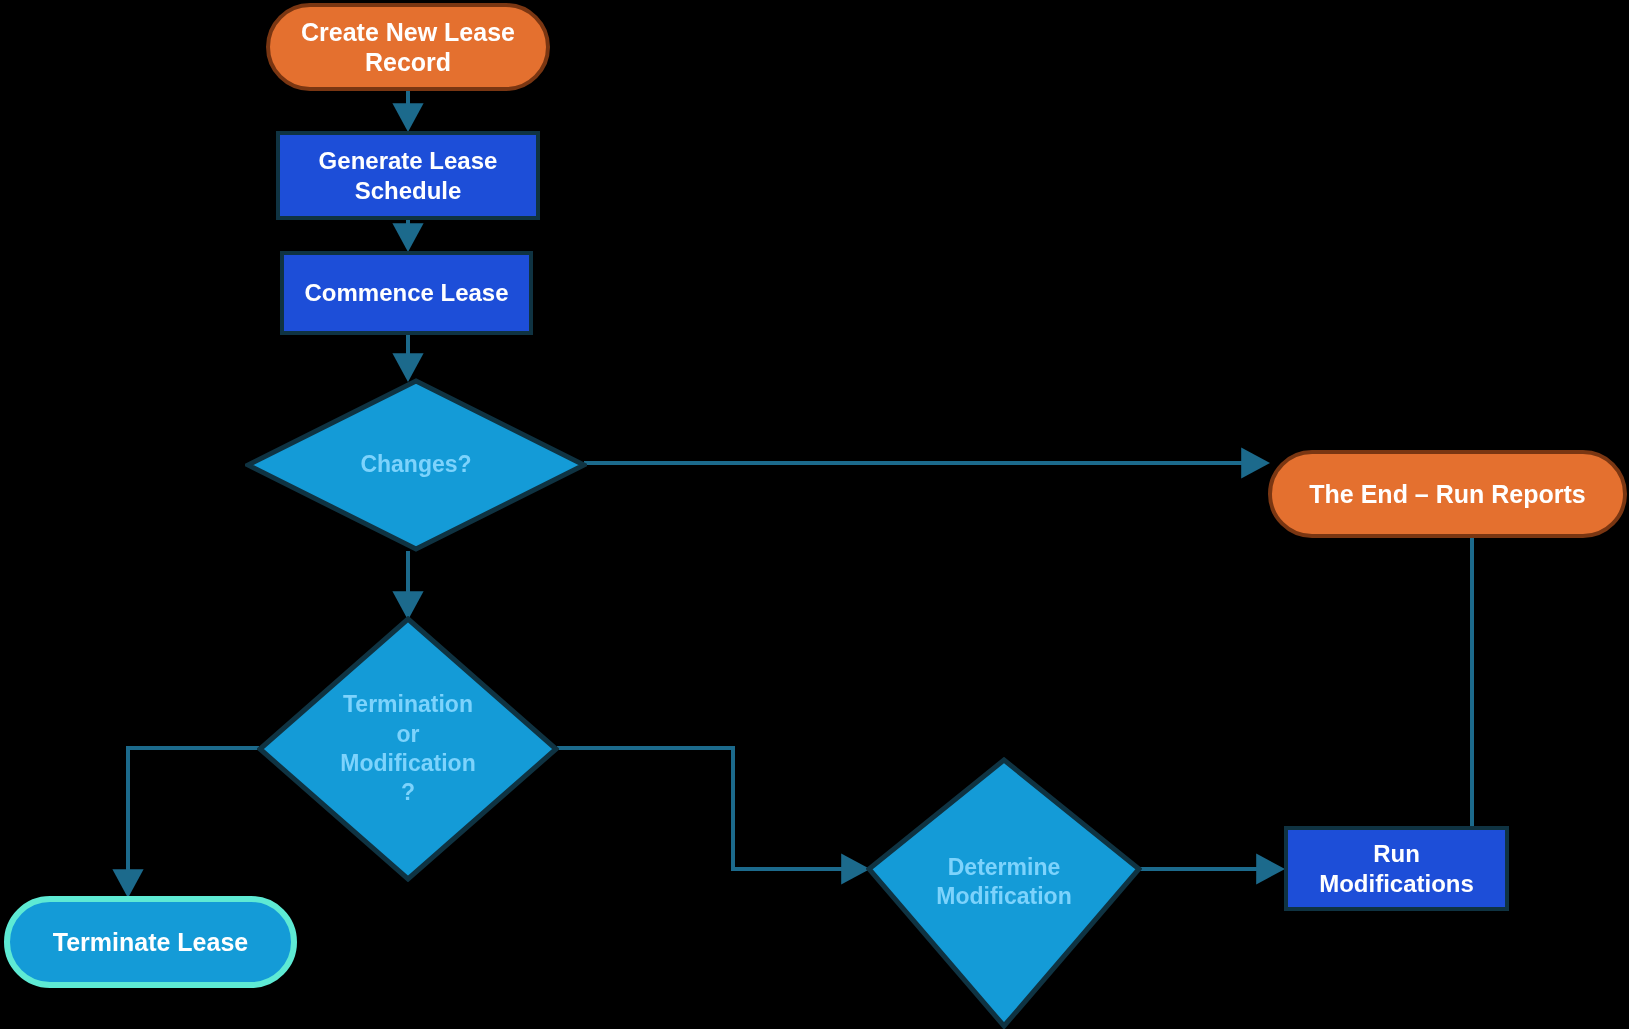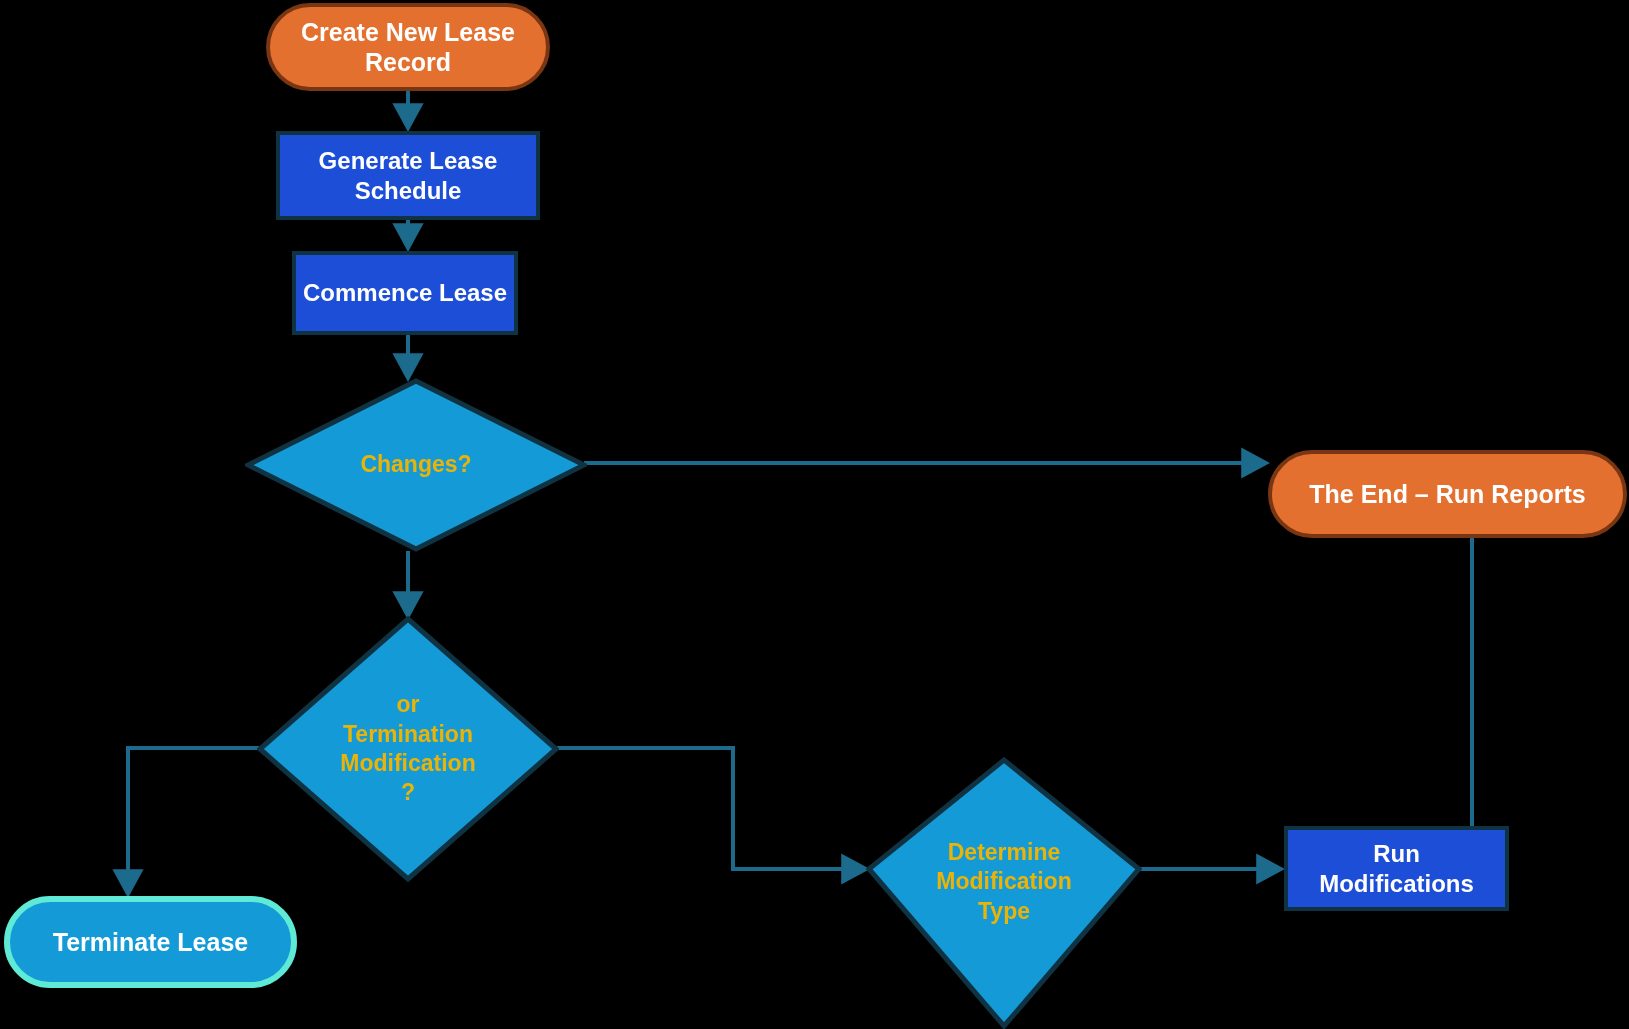--- a/index.html
+++ b/index.html
@@ -62,21 +62,21 @@
     height: 100%;
     display: block;
   }
   .diamond .dlabel {
     position: absolute;
     inset: 0;
     display: flex;
     align-items: center;
     justify-content: center;
     text-align: center;
-    color: #eab308;
+    color: #7dd3fc;
     font-weight: bold;
     font-size: 23px;
     line-height: 1.28;
     pointer-events: none;
   }
   .conn {
     position: absolute;
     left: 0;
     top: 0;
     width: 1629px;
@@ -119,58 +119,57 @@
   </svg>
 
   <div class="node pill-orange" style="left:266px; top:3px; width:284px; height:88px;">
     <span class="label">Create New Lease Record</span>
   </div>
 
   <div class="node box-blue" style="left:276px; top:131px; width:264px; height:89px;">
     <span class="label">Generate Lease Schedule</span>
   </div>
 
-  <div class="node box-blue" style="left:292px; top:251px; width:226px; height:84px;">
+  <div class="node box-blue" style="left:280px; top:251px; width:253px; height:84px;">
     <span class="label">Commence  Lease</span>
   </div>
 
   <div class="diamond" style="left:245px; top:378px; width:342px; height:174px;">
     <svg viewBox="0 0 342 174" preserveAspectRatio="none" xmlns="http://www.w3.org/2000/svg">
       <polygon points="171,3 339,87 171,171 3,87" fill="#149BD7" stroke="#0F3342" stroke-width="5"></polygon>
     </svg>
     <div class="dlabel">Changes?</div>
   </div>
 
   <div class="diamond" style="left:257px; top:616px; width:302px; height:266px;">
     <svg viewBox="0 0 302 266" preserveAspectRatio="none" xmlns="http://www.w3.org/2000/svg">
       <polygon points="151,3 299,133 151,263 3,133" fill="#149BD7" stroke="#0F3342" stroke-width="5"></polygon>
     </svg>
     <div class="dlabel">
         <div style="width: 100%;">
+          <div>Termination</div>
           <div>or</div>
-          <div>Termination</div>
           <div>Modification</div>
           <div>?</div>
         </div>
       </div>
   </div>
 
   <div class="node pill-blue" style="left:4px; top:896px; width:293px; height:92px;">
     <span class="label">Terminate Lease</span>
   </div>
 
   <div class="diamond" style="left:866px; top:757px; width:276px; height:272px;">
     <svg viewBox="0 0 276 272" preserveAspectRatio="none" xmlns="http://www.w3.org/2000/svg">
       <polygon points="138,3 273,112 138,269 3,112" fill="#149BD7" stroke="#0F3342" stroke-width="5"></polygon>
     </svg>
     <div class="dlabel" style="bottom:52px; top:auto; height:190px;">
         <div style="width: 100%;">
           <div>Determine</div>
           <div>Modification</div>
-          <div>Type</div>
         </div>
       </div>
   </div>
 
   <div class="node box-blue" style="left:1284px; top:826px; width:225px; height:85px;">
     <span class="label">Run Modifications</span>
   </div>
 
   <div class="node pill-orange" style="left:1268px; top:423px; width:359px; height:88px;margin-top:27px;">
     <span class="label">The End – Run Reports</span>

